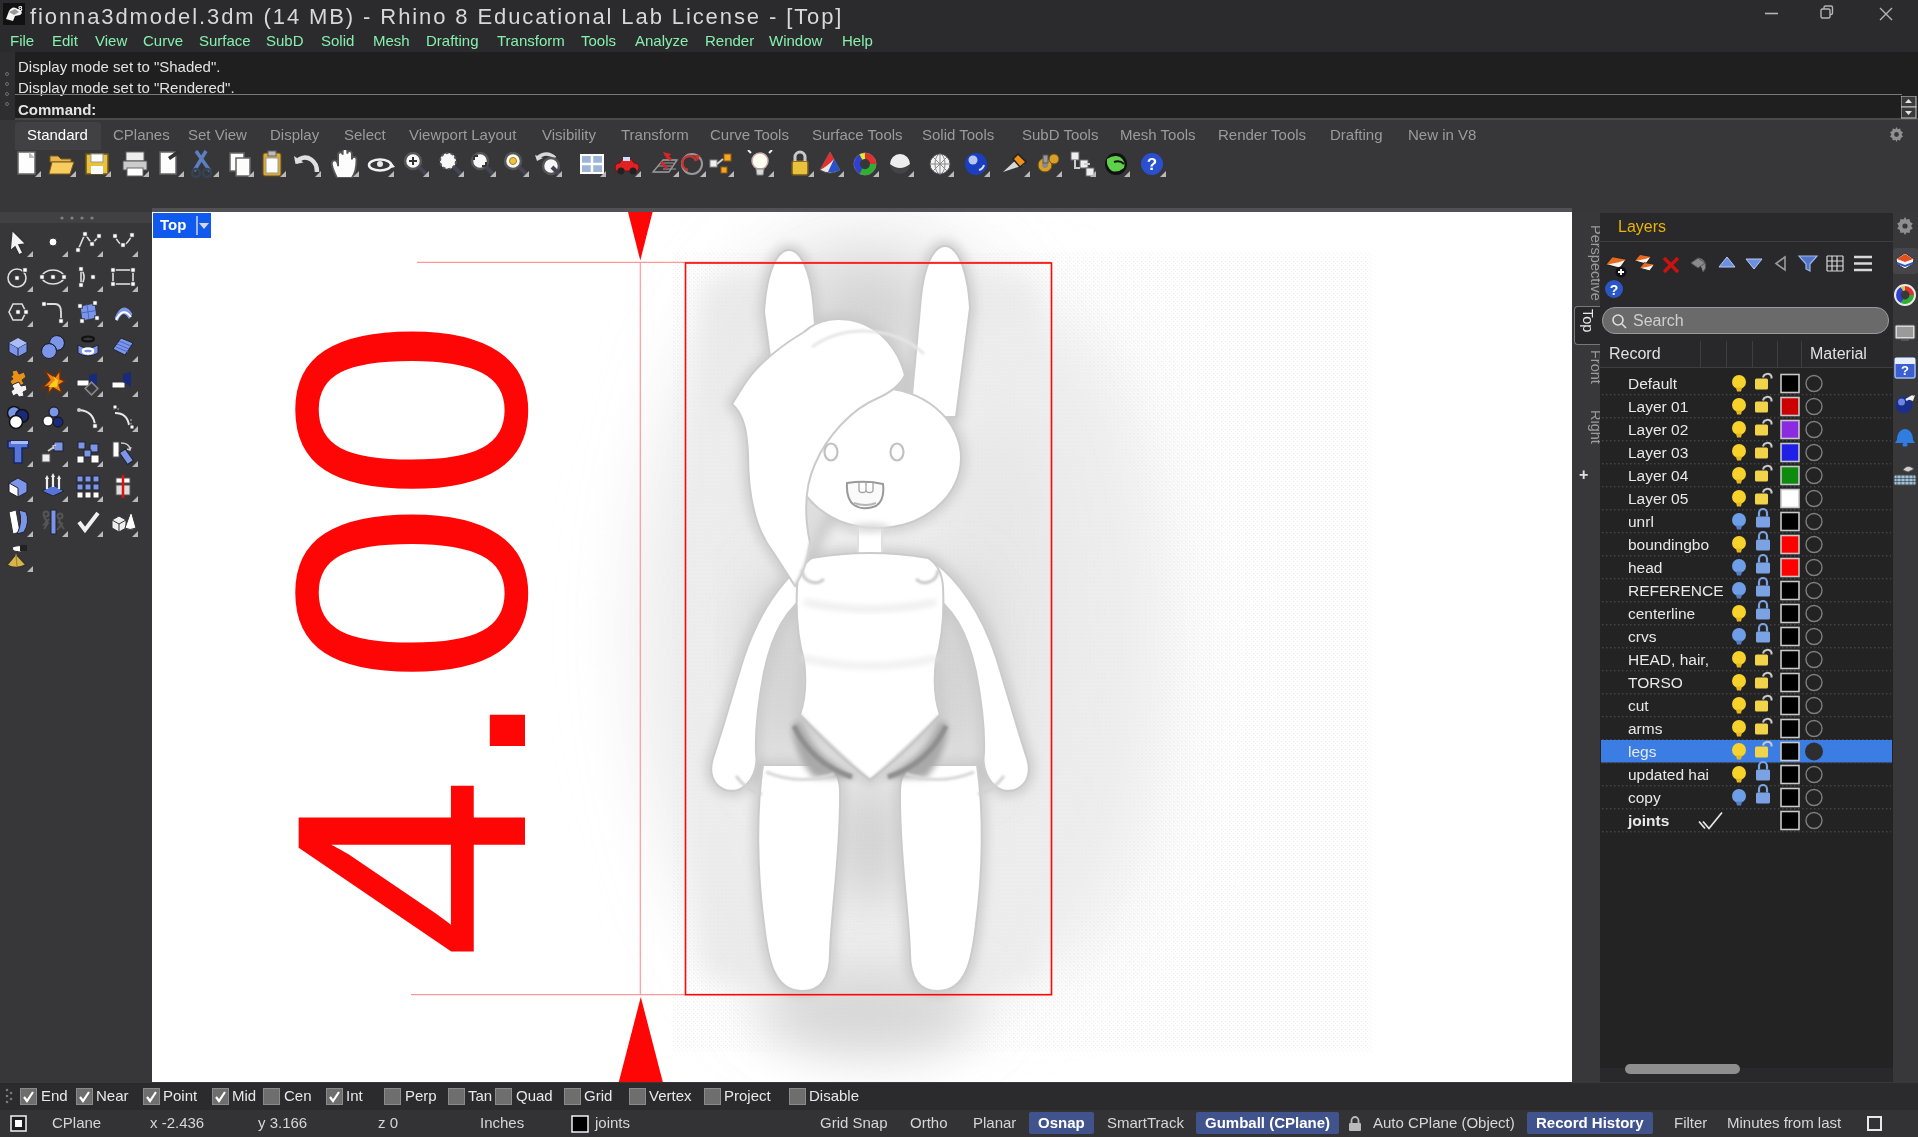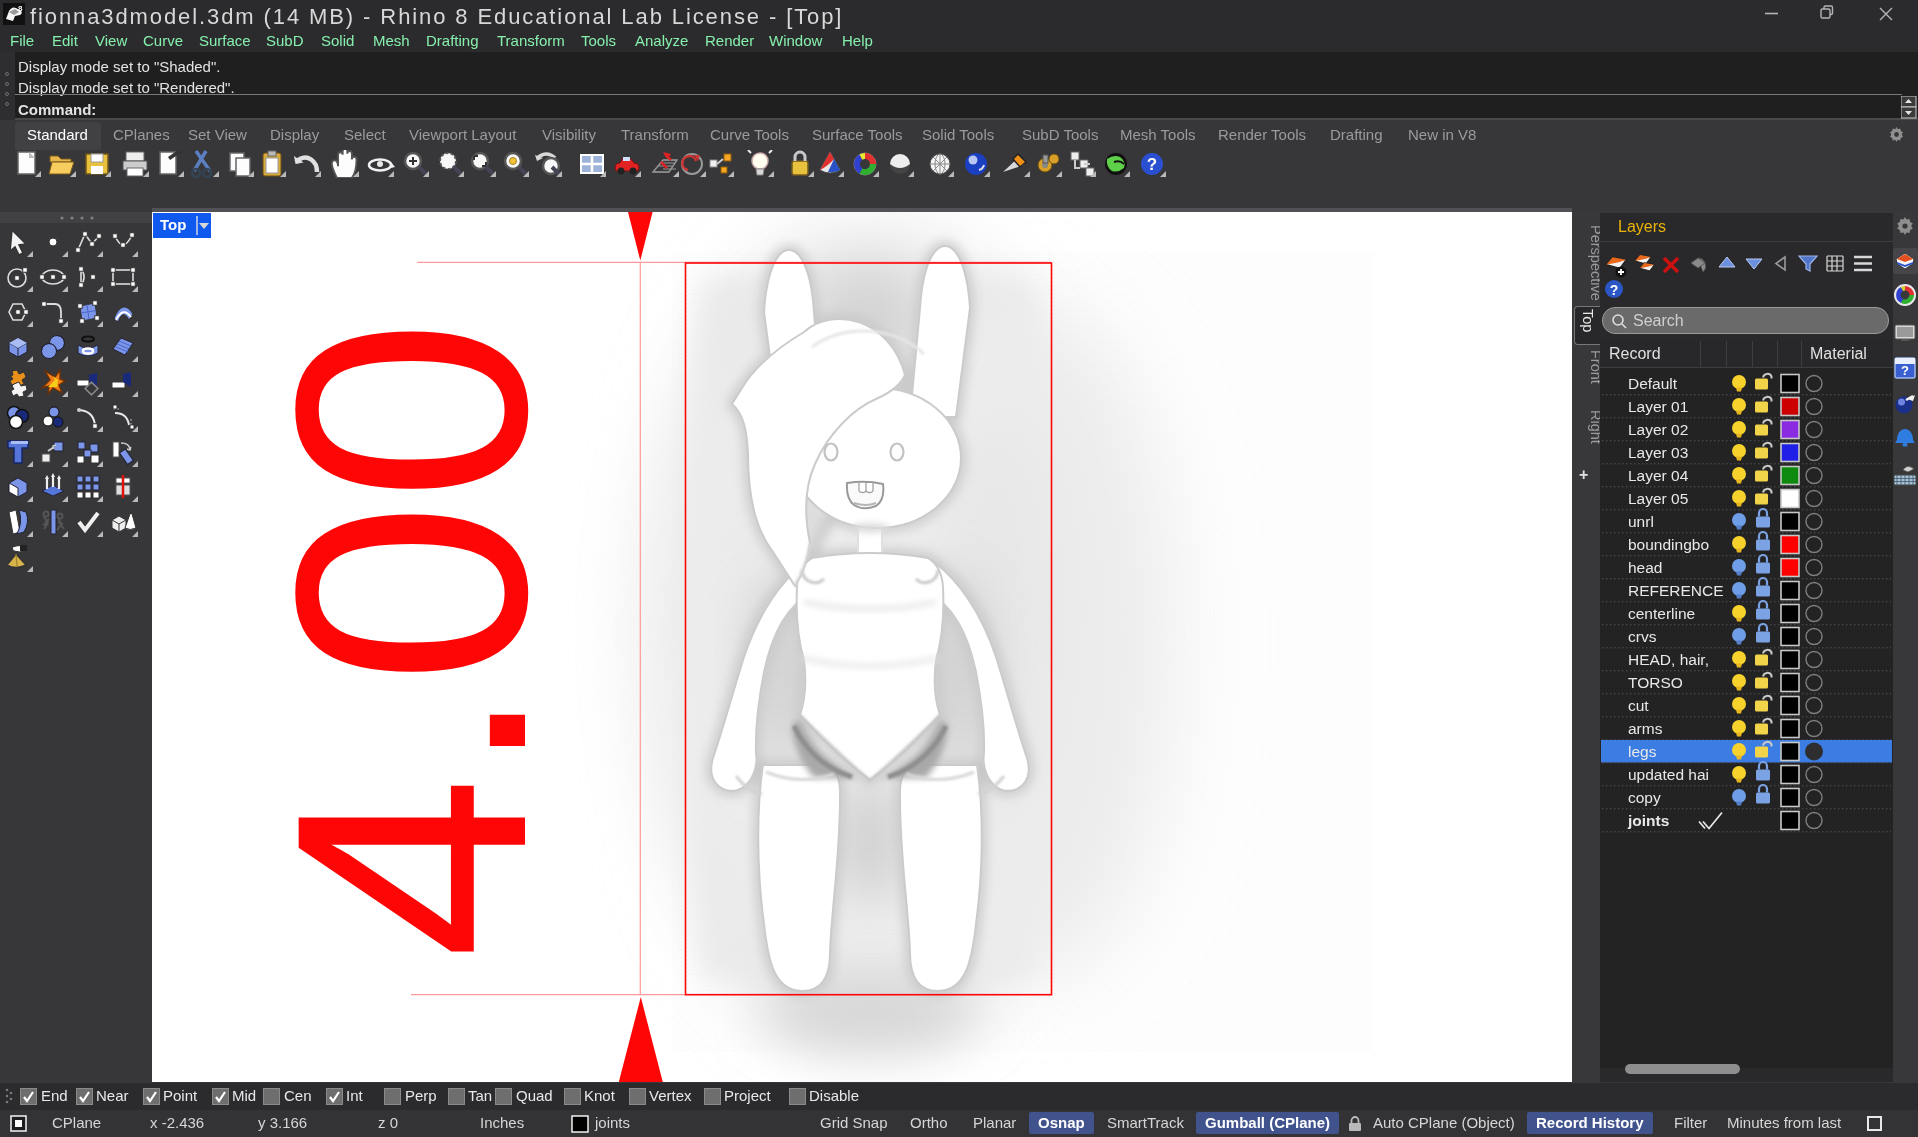--- a/index.html
+++ b/index.html
@@ -987,21 +987,21 @@
         <path d="M3 8 l3 4 6-9" stroke="#fff" stroke-width="2.2" fill="none"></path>
       </svg></div>
     <span class="lbl" style="left:346px">Int</span>
  <div class="chk" style="left:384px"></div>
     <span class="lbl" style="left:405px">Perp</span>
  <div class="chk" style="left:448px"></div>
     <span class="lbl" style="left:468px">Tan</span>
  <div class="chk" style="left:495px"></div>
     <span class="lbl" style="left:516px">Quad</span>
  <div class="chk" style="left:564px"></div>
-    <span class="lbl" style="left:584px">Knot</span>
+    <span class="lbl" style="left:584px">Grid</span>
  <div class="chk" style="left:629px"></div>
     <span class="lbl" style="left:649px">Vertex</span>
  <div class="chk" style="left:704px"></div>
     <span class="lbl" style="left:724px">Project</span>
  <div class="chk" style="left:789px"></div>
     <span class="lbl" style="left:809px">Disable</span>
 </div>
 
 <div id="statusbar">
  <svg class="abs" style="left:10px;top:5px" width="17" height="17">

